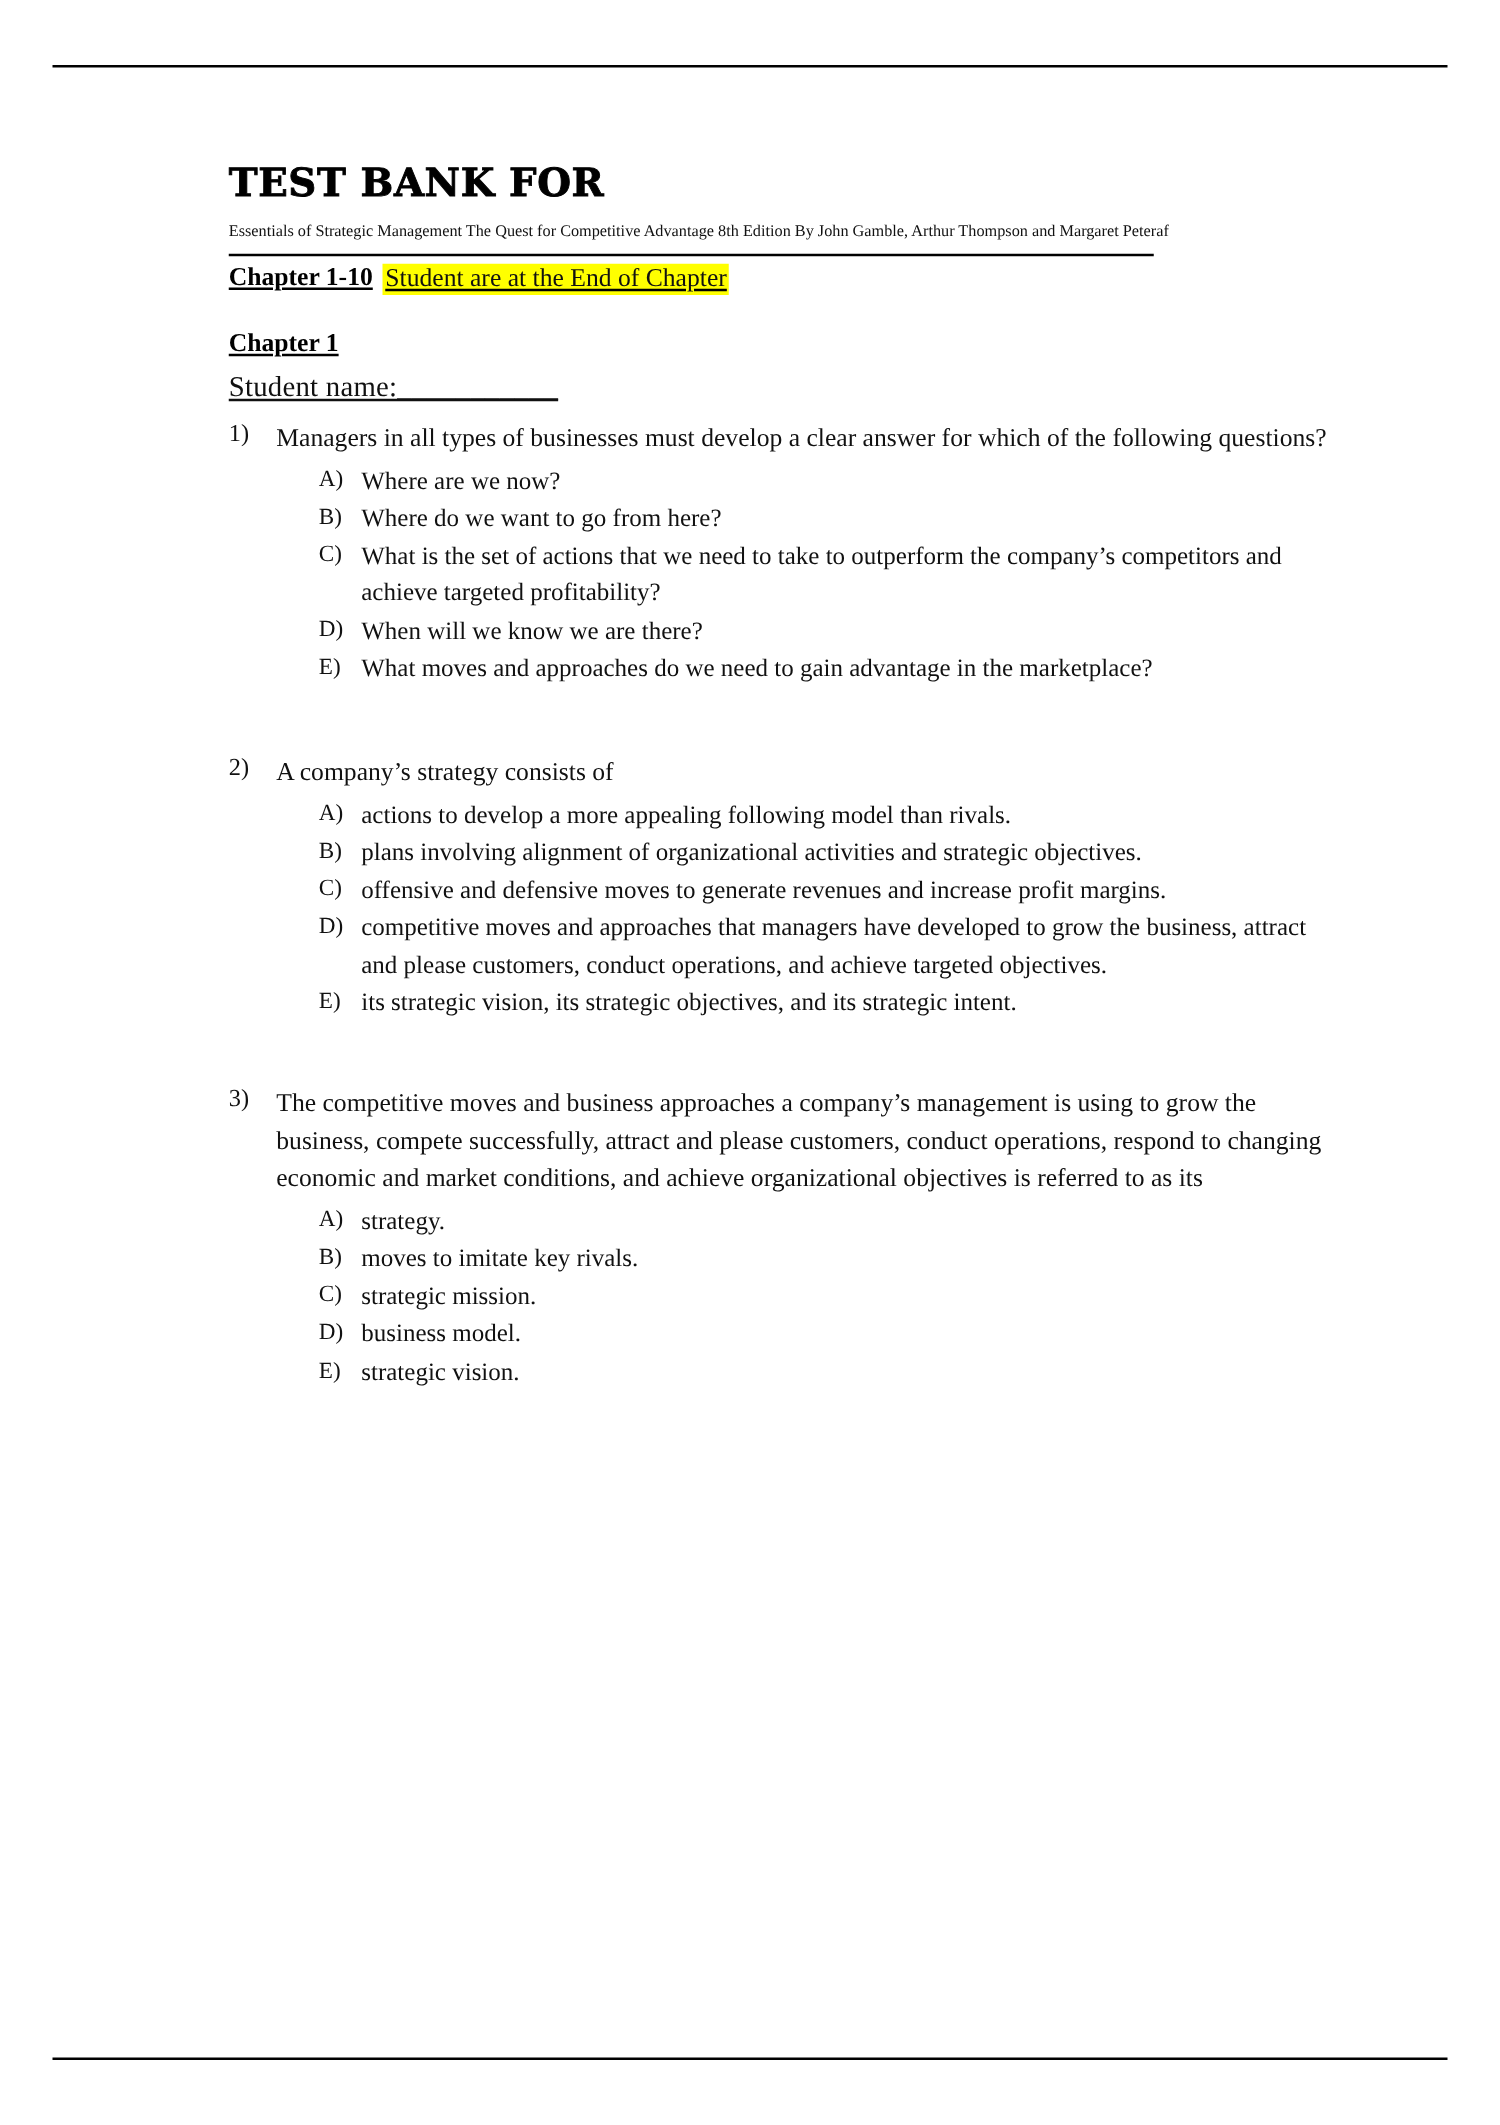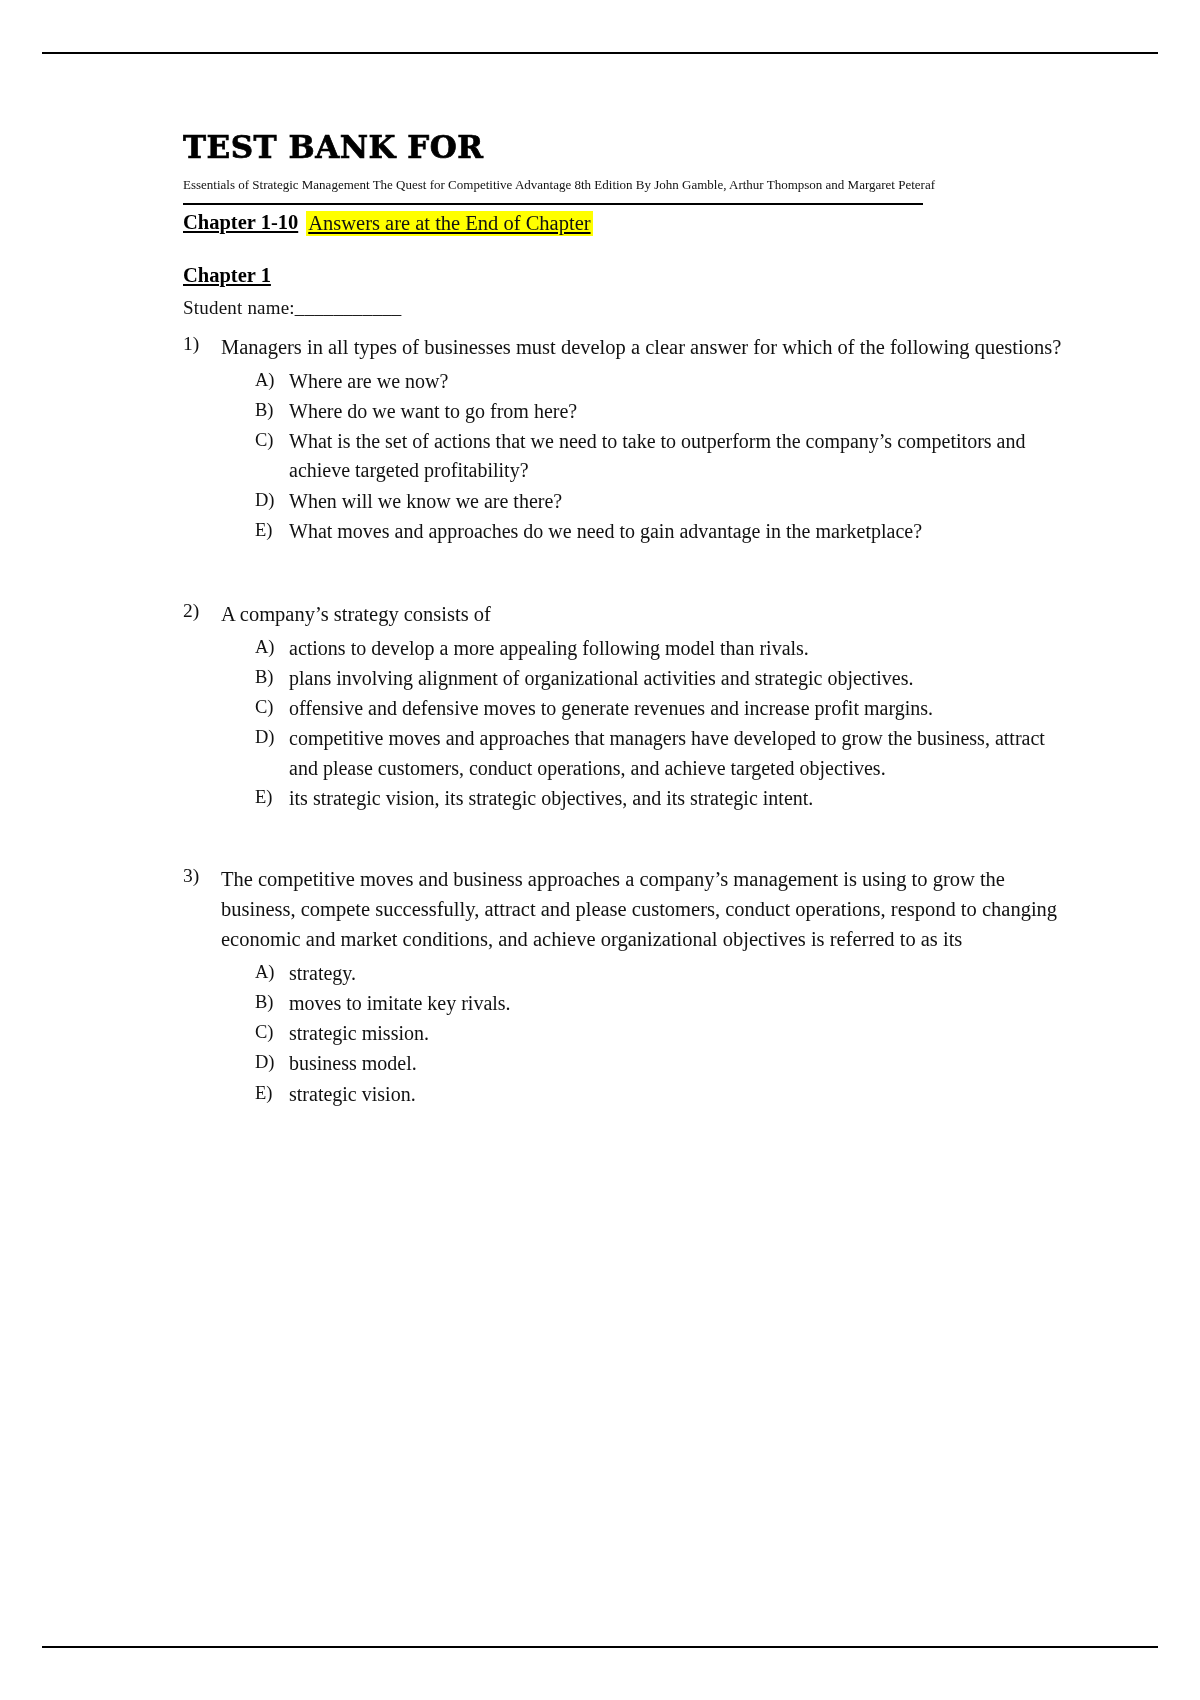--- a/index.html
+++ b/index.html
@@ -79,23 +79,24 @@
   }
   .chapter-heading {
     margin-top: 28px;
     font-weight: bold;
     font-size: 20.5px;
     text-decoration: underline;
     display: inline-block;
   }
   .student-name {
     margin-top: 10px;
-    font-size: 19px;
+    font-size: 23px;
     color: #111;
     letter-spacing: 0.2px;
+    text-decoration: underline;
   }
   .qlist {
     margin: 14px 0 0 0;
     padding: 0;
     list-style: none;
   }
   .question {
     position: relative;
     padding-left: 38px;
     margin-bottom: 46px;
@@ -144,21 +145,21 @@
   <div class="rule-bottom"></div>
 
   <div class="content">
 
     <h1 class="doc-title">TEST BANK FOR</h1>
 
     <p class="subtitle">Essentials of Strategic Management The Quest for Competitive Advantage 8th Edition By John Gamble, Arthur Thompson and Margaret Peteraf</p>
 
     <div class="chapter-range-row">
       <span class="chapter-range-label">Chapter 1-10</span>
-      <span class="chapter-range-note">Answers are at the End of Chapter</span>
+      <span class="chapter-range-note">Student are at the End of Chapter</span>
     </div>
 
     <div>
       <span class="chapter-heading">Chapter 1</span>
     </div>
 
     <div class="student-name">Student name:___________</div>
 
     <ol class="qlist">
 

